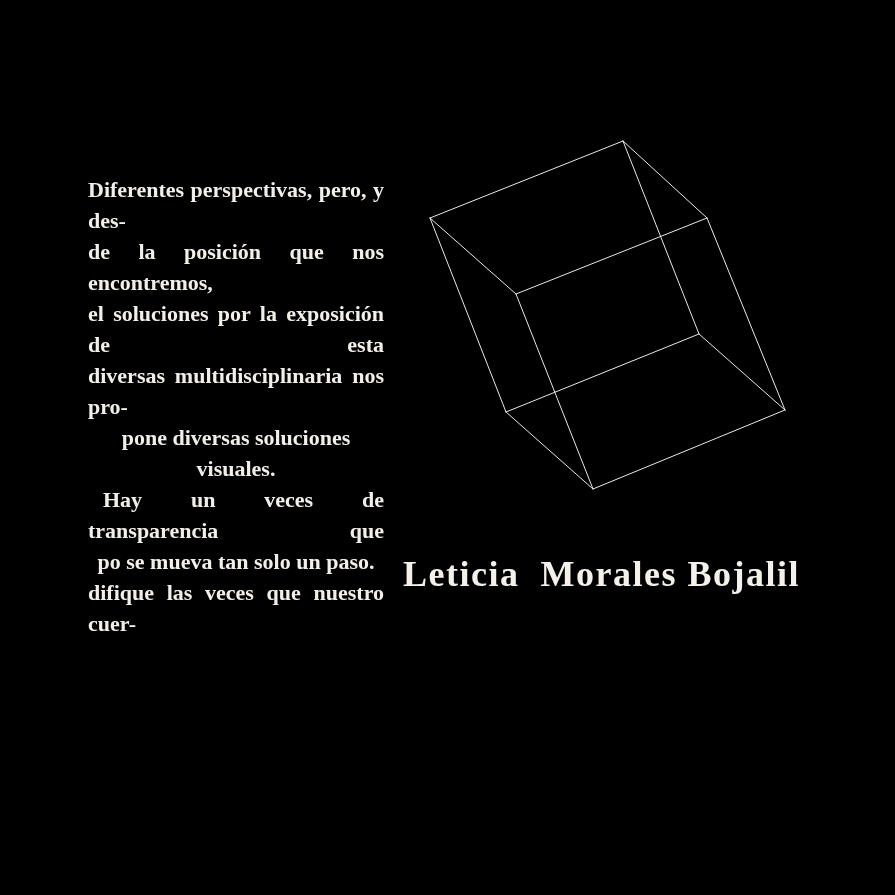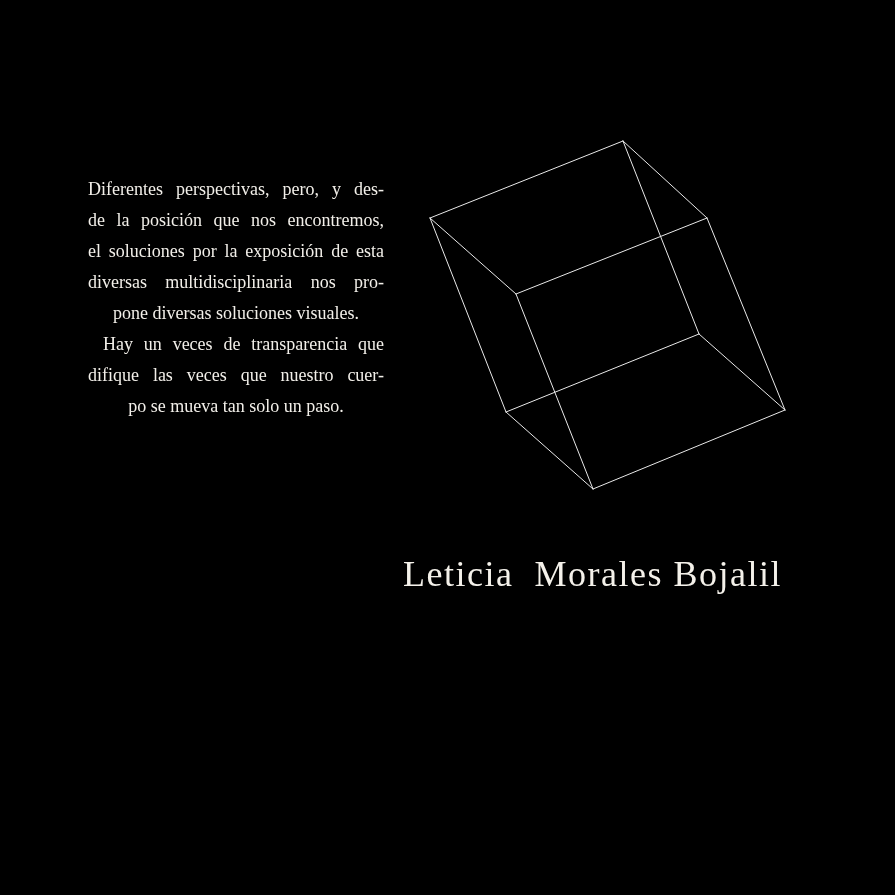--- a/index.html
+++ b/index.html
@@ -22,41 +22,41 @@
     top: 0;
     width: 895px;
     height: 895px;
   }
   
   .para {
     position: absolute;
     left: 88px;
     top: 174px;
     width: 296px;
-    font-weight: normal;
-    font-size: 18px;
+    font-weight: bold;
+    font-size: 22px;
     line-height: 31px;
     color: #f2efe9;
   }
   .para .line {
     text-align: center;
   }
   .para .line.j {
     text-align: justify;
     text-align-last: justify;
   }
   .para .line.ind {
     text-indent: 15px;
   }
   
   .artist {
     position: absolute;
     left: 403px;
     top: 556px;
-    font-weight: normal;
+    font-weight: bold;
     font-size: 36px;
     line-height: 1;
     letter-spacing: 1.5px;
     white-space: pre;
     color: #f4f1ea;
   }
 </style>
 </head>
 <body>
 
@@ -77,19 +77,19 @@
       <line x1="593" y1="489" x2="785" y2="410" stroke="#e9e9e9" stroke-width="1" stroke-linecap="round"></line>
     </svg>
 
   <div class="para" id="paragraph" style="color: rgb(242, 239, 233);">
       <div class="line j">Diferentes perspectivas, pero, y des-</div>
       <div class="line j">de la posición que nos encontremos,</div>
       <div class="line j">el soluciones por la exposición de esta</div>
       <div class="line j">diversas multidisciplinaria nos pro-</div>
       <div class="line">pone diversas soluciones visuales.</div>
       <div class="line j ind">Hay un veces de transparencia que</div>
+      <div class="line">po se mueva tan solo un paso.</div>
       <div class="line j">difique las veces que nuestro cuer-</div>
-      <div class="line">po se mueva tan solo un paso.</div>
     </div>
 
   <div class="artist" style="color: rgb(244, 241, 234);">Leticia  Morales Bojalil</div>
 
 </div>
 
 </body></html>

